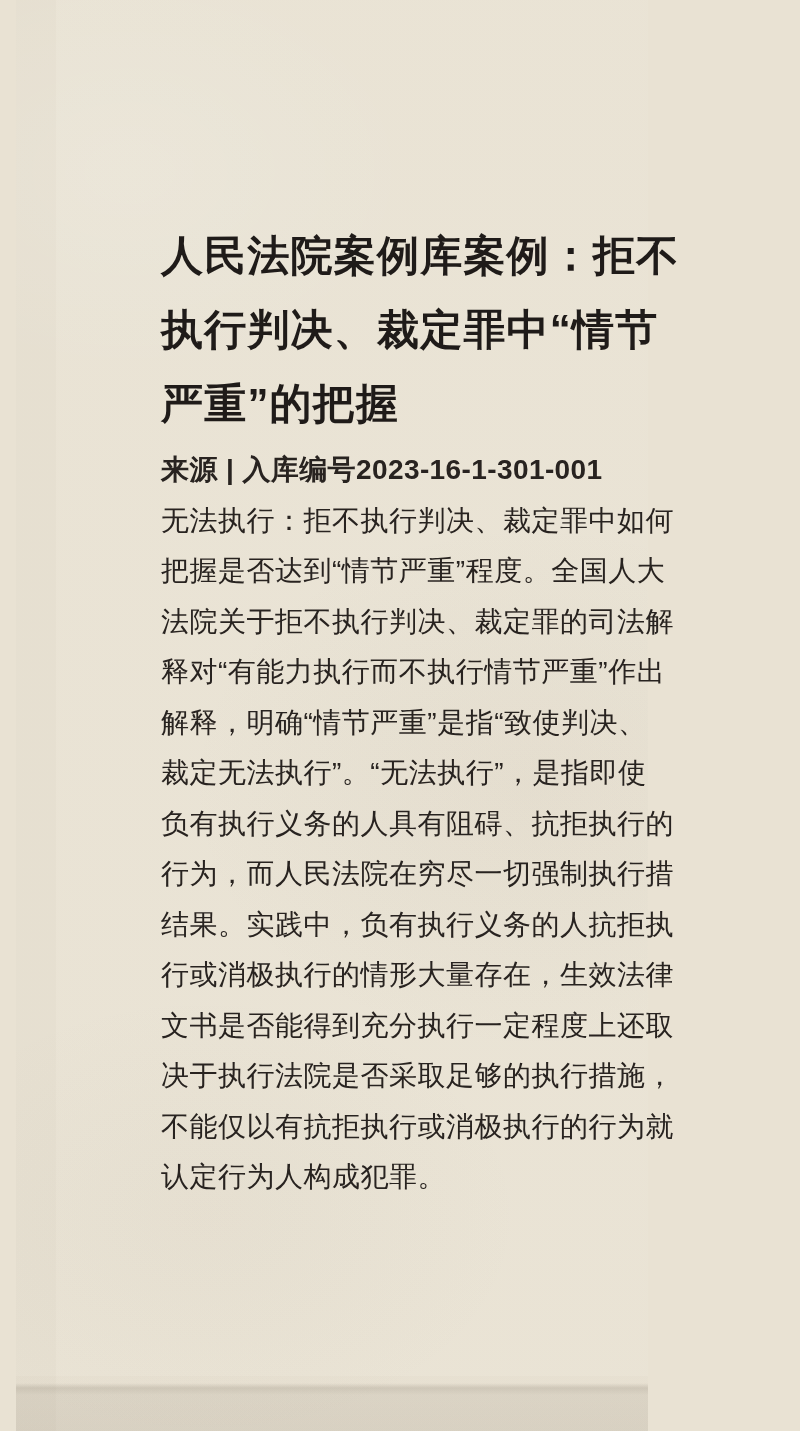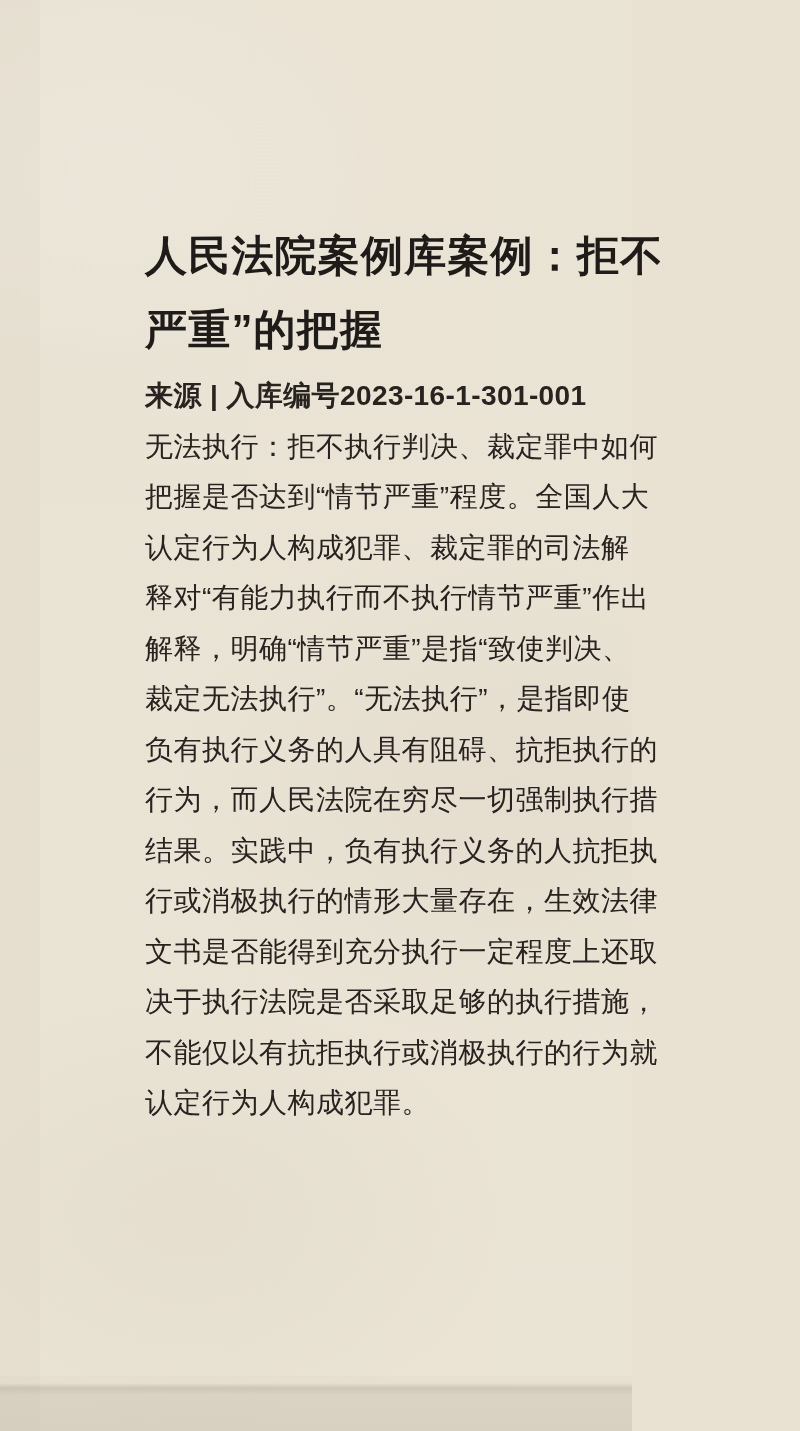--- a/index.html
+++ b/index.html
@@ -16,20 +16,21 @@
   }
   .page {
     position: relative;
     width: 632px;
     height: 1431px;
     background:
       radial-gradient(ellipse 420px 300px at 18% 12%, rgba(255,255,255,0.10), rgba(255,255,255,0) 70%),
       radial-gradient(ellipse 500px 380px at 82% 55%, rgba(120,108,90,0.05), rgba(120,108,90,0) 70%),
       radial-gradient(ellipse 460px 320px at 30% 85%, rgba(120,108,90,0.04), rgba(120,108,90,0) 70%),
       #e9e2d3;
+    margin-left: 16px;
   }
   
   .texture {
     position: absolute;
     inset: 0;
     background-image:
       linear-gradient(90deg, rgba(110,100,84,0.022) 0 40px, rgba(255,255,255,0.022) 40px 80px),
       linear-gradient(0deg, rgba(110,100,84,0.018) 0 55px, rgba(255,255,255,0.018) 55px 110px);
     pointer-events: none;
   }
@@ -91,29 +92,30 @@
 </head>
 <body>
 
 <div class="page">
   <div class="texture"></div>
 
   <div class="content">
 
     <h1 class="title">
       <span class="title-line">人民法院案例库案例：拒不</span>
+      <span class="title-line">执行判决、裁定罪中“情节</span>
       <span class="title-line">严重”的把握</span>
     </h1>
 
     <div class="meta-line">来源 | 入库编号2023-16-1-301-001</div>
 
     <div class="body-text">
       <span class="body-line">无法执行：拒不执行判决、裁定罪中如何</span>
       <span class="body-line">把握是否达到“情节严重”程度。全国人大</span>
-      <span class="body-line">认定行为人构成犯罪、裁定罪的司法解</span>
+      <span class="body-line">法院关于拒不执行判决、裁定罪的司法解</span>
       <span class="body-line">释对“有能力执行而不执行情节严重”作出</span>
       <span class="body-line">解释，明确“情节严重”是指“致使判决、</span>
       <span class="body-line">裁定无法执行”。“无法执行”，是指即使</span>
       <span class="body-line">负有执行义务的人具有阻碍、抗拒执行的</span>
       <span class="body-line">行为，而人民法院在穷尽一切强制执行措</span>
       <span class="body-line">结果。实践中，负有执行义务的人抗拒执</span>
       <span class="body-line">行或消极执行的情形大量存在，生效法律</span>
       <span class="body-line">文书是否能得到充分执行一定程度上还取</span>
       <span class="body-line">决于执行法院是否采取足够的执行措施，</span>
       <span class="body-line">不能仅以有抗拒执行或消极执行的行为就</span>

